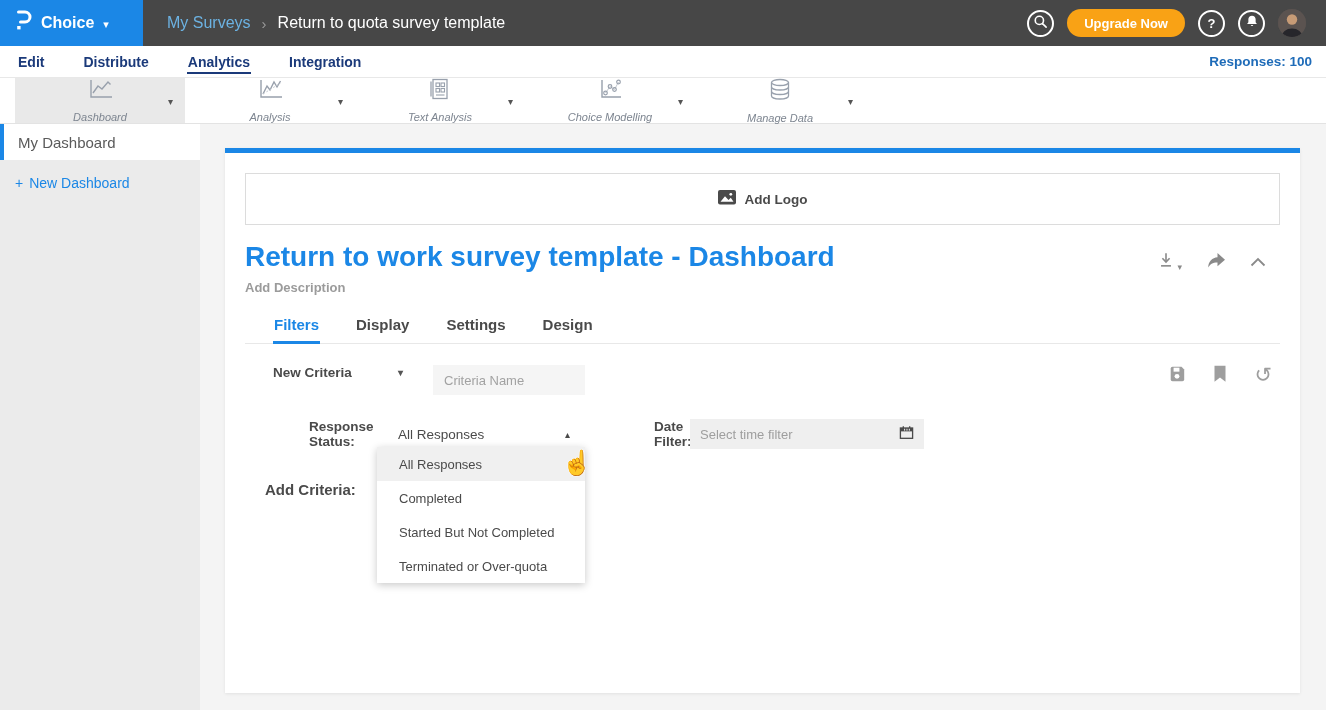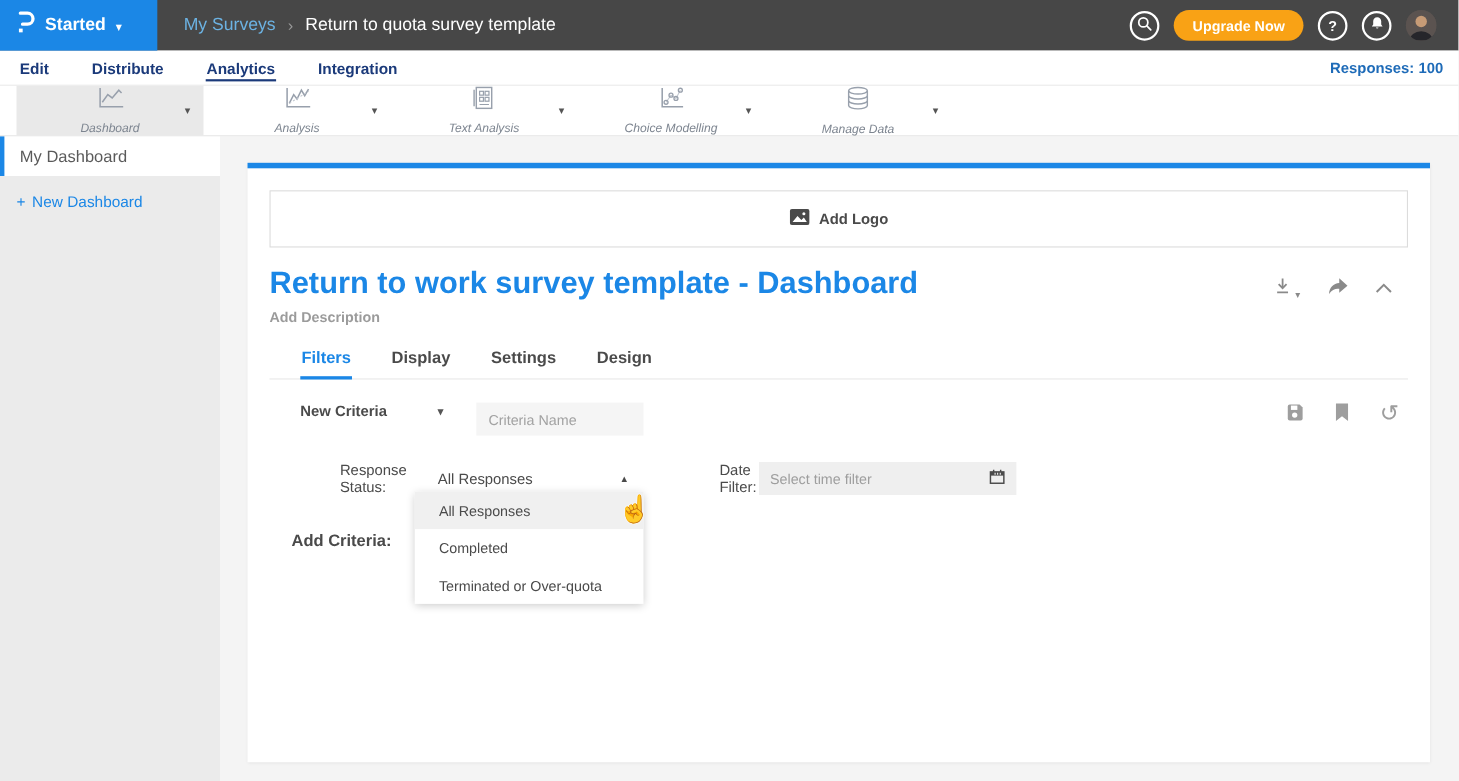--- a/index.html
+++ b/index.html
@@ -58,21 +58,21 @@
   .criteria-row { margin:21px 0 0 28px; display:flex; align-items:flex-start; }
   .select-inline { width:130px; display:flex; justify-content:space-between; align-items:center; font-size:13.5px; font-weight:600; color:#4a4a4a; cursor:pointer; }
   .sel-caret { font-size:10px; color:#555; }
   .criteria-input { margin-left:30px; width:152px; height:30px; background:#f5f5f5; border:none; outline:none; padding:0 11px; font-size:13px; font-family:"Liberation Sans",sans-serif; color:#4a4a4a; }
   .criteria-input::placeholder { color:#a2a2a2; }
   .save-icons { margin-left:auto; margin-right:8px; display:flex; gap:27px; align-items:center; }
   .save-icons .ic { cursor:pointer; }
   .reset-glyph { font-size:21px; color:#9e9e9e; line-height:18px; }
 
   .filter-row { margin:24px 0 0 20px; display:flex; align-items:center; font-size:13.5px; color:#4a4a4a; }
-  .fr-label { font-weight:400;padding-left:44px; }
+  .fr-label { font-weight:700;padding-left:44px; }
   .lbl-status { width:133px; }
   .select-open { width:172px; display:flex; justify-content:space-between; align-items:center; cursor:pointer; }
   .sel-up-caret { font-size:10px; color:#4a4a4a; }
   .lbl-date { width:80px; margin-left:40px; }
   .date-input-wrap { width:234px; height:30px; background:#efefef; display:flex; align-items:center; padding:0 10px; gap:6px; }
   .date-input { flex:1; background:transparent; border:none; outline:none; font-size:13px; font-family:"Liberation Sans",sans-serif; color:#4a4a4a; min-width:0; }
   .date-input::placeholder { color:#9e9e9e; }
 
   .add-criteria-row { margin:29px 0 0 20px; display:flex; align-items:center; gap:23px; }
   .ac-label { font-size:15px; font-weight:600; color:#4a4a4a; }
@@ -91,21 +91,21 @@
 <div class="app">
 
   <header class="topbar">
     <div class="brand">
       <span>
         <svg width="17" height="24" viewBox="0 0 17 24">
             <path d="M3.5 3 h6.5 a5 5 0 0 1 0 10 h-4.5" fill="none" stroke="#fff" stroke-width="3" stroke-linecap="round"></path>
             <rect x="2.2" y="17" width="3.4" height="3.4" fill="#fff"></rect>
           </svg>
       </span>
-      <span class="product">Started</span>
+      <span class="product">Choice</span>
       <span class="caret">▾</span>
     </div>
     <nav class="breadcrumb">
       <a class="bc-link">My Surveys</a>
       <span class="bc-sep">›</span>
       <span class="bc-current">Return to quota survey template</span>
     </nav>
     <div class="topbar-right">
       <button class="circle-btn">
         <span><svg width="15" height="15" viewBox="0 0 16 16">
@@ -319,18 +319,19 @@
           </span>
         </div>
 
       </div>
     </main>
   </div>
 
   <div class="dropdown">
     <div class="dd-item highlighted">All Responses</div>
     <div class="dd-item">Completed</div>
+    <div class="dd-item">Started But Not Completed</div>
     <div class="dd-item">Terminated or Over-quota</div>
   </div>
 
   <div class="cursor-pointer-glyph">☝</div>
 
 </div>
 
 </body></html>

